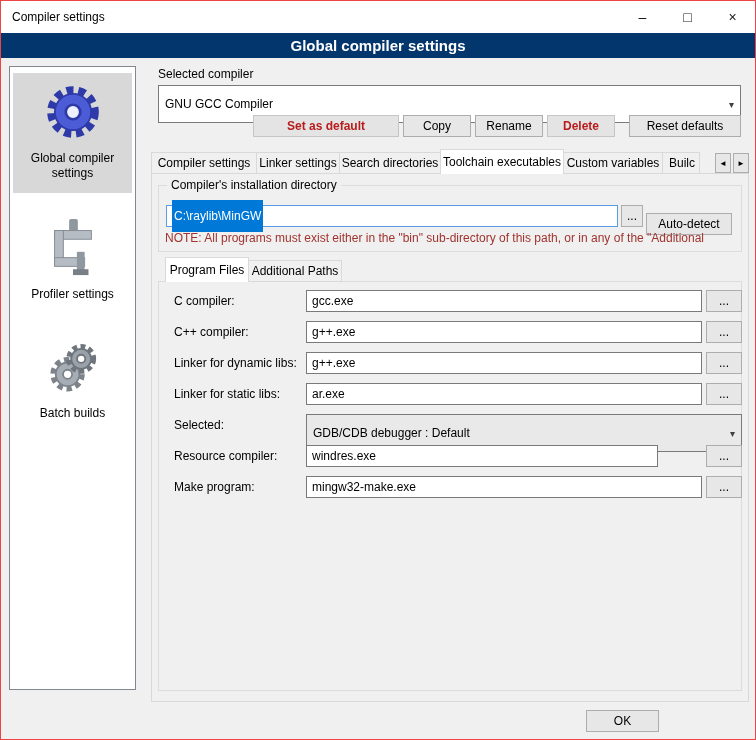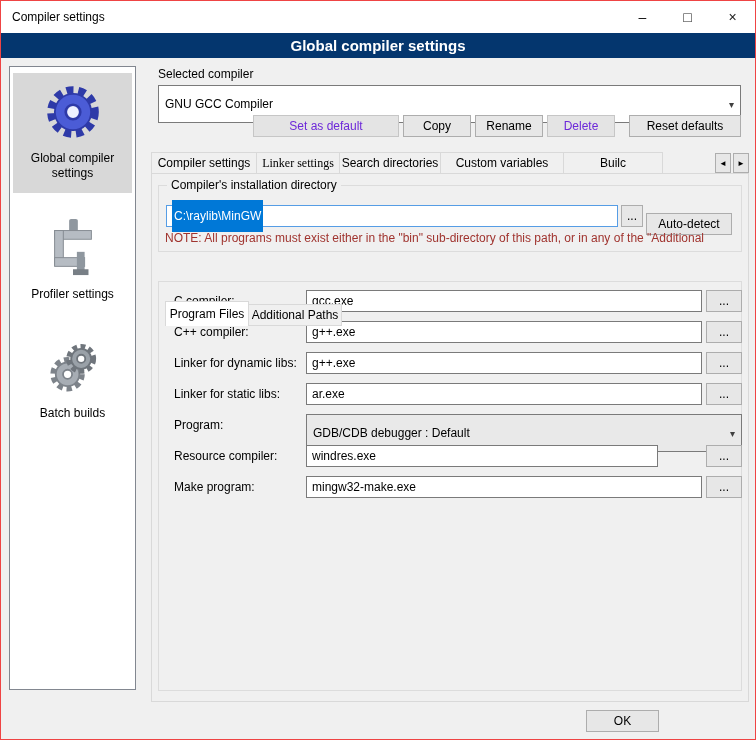--- a/index.html
+++ b/index.html
@@ -20,51 +20,51 @@
   .sidebar{position:absolute;left:8px;top:65px;width:127px;height:624px;background:#fff;
     border:1px solid #828790;box-sizing:border-box;display:flex;flex-direction:column;align-items:center;padding-top:6px;}
   .side-item{width:119px;display:flex;flex-direction:column;align-items:center;padding:10px 2px 12px;box-sizing:border-box;cursor:default;}
   .side-item.selected{background:#d8d8d8;}
   .side-item + .side-item{margin-top:14px;}
   .side-label{margin-top:10px;text-align:center;font-size:12px;line-height:1.25;}
   
   .field-label{position:absolute;font-size:12px;white-space:nowrap;}
   .btn{position:absolute;height:22px;display:flex;align-items:center;justify-content:center;
     background:#e7e7e7;border:1px solid #adadad;font-size:12px;box-sizing:border-box;cursor:default;}
-  .btn.disabled{color:#6d28d9;border-color:#c6c6c6;background:#e4e4e4;}
+  .btn.disabled{color:#b91c1c;border-color:#c6c6c6;background:#e4e4e4;font-weight:bold;}
   .combo{position:absolute;height:38px;background:#fff;border:1px solid #7a7a7a;box-sizing:border-box;
     display:flex;align-items:center;justify-content:space-between;padding:12px 6px;font-size:12px;cursor:default;gap:36px;}
   .combo.gray{background:#e9e9e9;}
   .combo .chev{color:#404040;font-size:10px;margin-left:6px;}
   .textbox{position:absolute;height:22px;background:#fff;border:1px solid #7a7a7a;box-sizing:border-box;
     font-family:"Liberation Sans",sans-serif;font-size:12px;padding:0 5px;display:flex;align-items:center;}
   input.textbox{display:inline-block;line-height:20px;}
   .textbox.focused{border-color:#569de5;}
   .sel{background:var(--sel-bg,#0078d7);color:var(--sel-fg,#fff);padding:9px 2px;}
   
   .tabstrip{position:absolute;left:150px;top:148px;width:598px;height:25px;display:flex;align-items:flex-end;z-index:3;}
   .tab{height:22px;box-sizing:border-box;display:flex;align-items:center;justify-content:center;
     border:1px solid #d9d9d9;background:#f0f0f0;font-size:12px;white-space:nowrap;overflow:hidden;cursor:default;}
   .tab + .tab{margin-left:-1px;}
   .tab.active{height:25px;background:#fff;border-bottom:none;z-index:4;}
   .tabstrip .tab:nth-of-type(1){width:106px;}
-  .tabstrip .tab:nth-of-type(2){width:84px;font-family:Liberation Serif, serif;}
+  .tabstrip .tab:nth-of-type(2){width:84px;}
   .tabstrip .tab:nth-of-type(3){width:102px;}
   .tabstrip .tab:nth-of-type(4){width:124px;}
   .tabstrip .tab:nth-of-type(5){width:100px;}
   .tabstrip .tab:nth-of-type(6){width:38px;justify-content:flex-start;padding-left:6px;}
   .tab-arrows{margin-left:auto;display:flex;gap:2px;margin-bottom:1px;}
   .arrow-btn{width:16px;height:20px;border:1px solid #adadad;background:#e7e7e7;display:flex;align-items:center;justify-content:center;font-size:8px;box-sizing:border-box;cursor:default;}
   .page{position:absolute;left:150px;top:172px;width:598px;height:529px;border:1px solid #d9d9d9;background:#f0f0f0;box-sizing:border-box;z-index:1;}
   
   .groupbox{position:absolute;left:157px;top:184px;width:584px;height:67px;border:1px solid #dcdcdc;box-sizing:border-box;z-index:2;}
   .groupbox .legend{position:absolute;top:-8px;left:8px;background:#f0f0f0;padding:0 4px;font-size:12px;white-space:nowrap;}
   .note{position:absolute;left:164px;top:230px;width:576px;color:var(--note-red,#a0342f);font-size:12px;white-space:nowrap;overflow:hidden;z-index:2;}
   
-  .subtabstrip{position:absolute;left:164px;top:256px;height:25px;display:flex;align-items:flex-end;z-index:3;margin-top:44px;}
+  .subtabstrip{position:absolute;left:164px;top:256px;height:25px;display:flex;align-items:flex-end;z-index:3;}
   .subtabstrip .tab:nth-of-type(1){width:84px;}
   .subtabstrip .tab:nth-of-type(2){width:94px;}
   .subpage{position:absolute;left:157px;top:280px;width:584px;height:410px;border:1px solid #dcdcdc;background:#f0f0f0;box-sizing:border-box;z-index:1;}
   .z2{z-index:2;}
 </style>
 </head>
 <body>
 
 <div class="window">
 
@@ -127,20 +127,21 @@
   <div class="btn disabled" style="left:252px;top:114px;width:146px;">Set as default</div>
   <div class="btn" style="left:402px;top:114px;width:68px;">Copy</div>
   <div class="btn" style="left:474px;top:114px;width:68px;">Rename</div>
   <div class="btn disabled" style="left:546px;top:114px;width:68px;">Delete</div>
   <div class="btn" style="left:628px;top:114px;width:112px;">Reset defaults</div>
 
   <div class="tabstrip">
     <div class="tab">Compiler settings</div>
     <div class="tab">Linker settings</div>
     <div class="tab">Search directories</div>
+    <div class="tab active">Toolchain executables</div>
     <div class="tab">Custom variables</div>
     <div class="tab">Builc</div>
     <div class="tab-arrows">
       <div class="arrow-btn">
           <span>◄</span>
         </div>
       <div class="arrow-btn">
           <span>►</span>
         </div>
     </div>
@@ -173,21 +174,21 @@
   <div class="btn z2" style="left:705px;top:320px;width:36px;">...</div>
 
   <span class="field-label z2" style="left:173px;top:355px;">Linker for dynamic libs:</span>
   <input class="textbox z2" style="left: 305px; top: 351px; width: 396px;" value="g++.exe">
   <div class="btn z2" style="left:705px;top:351px;width:36px;">...</div>
 
   <span class="field-label z2" style="left:173px;top:386px;">Linker for static libs:</span>
   <input class="textbox z2" style="left: 305px; top: 382px; width: 396px;" value="ar.exe">
   <div class="btn z2" style="left:705px;top:382px;width:36px;">...</div>
 
-  <span class="field-label z2" style="left:173px;top:417px;">Program:</span>
+  <span class="field-label z2" style="left:173px;top:417px;">Selected:</span>
   <div class="combo gray z2" style="left:305px;top:413px;width:436px;">
     <span>GDB/CDB debugger : Default</span>
     <span class="chev">▾</span>
   </div>
 
   <span class="field-label z2" style="left:173px;top:448px;">Resource compiler:</span>
   <input class="textbox z2" style="left: 305px; top: 444px; width: 352px;" value="windres.exe">
   <div class="btn z2" style="left:705px;top:444px;width:36px;">...</div>
 
   <span class="field-label z2" style="left:173px;top:479px;">Make program:</span>

